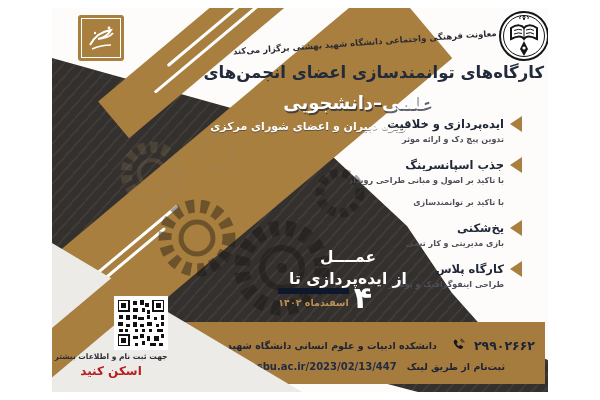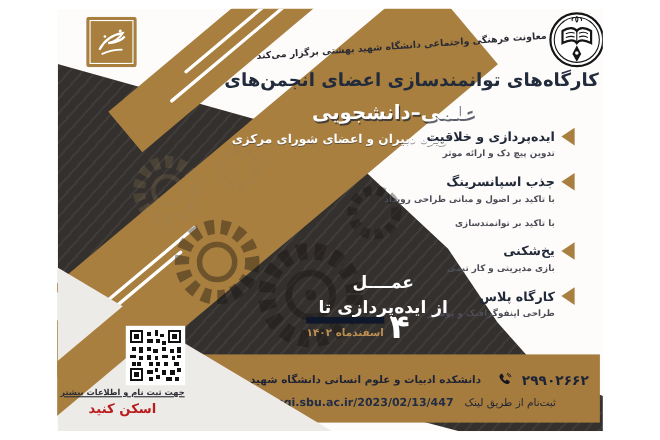--- a/index.html
+++ b/index.html
@@ -51,32 +51,32 @@
   .tagline{right:134px;top:238px;width:132px;text-align:center;color:#ffffff;font-weight:800;
     font-size:15.5px;line-height:1.45;z-index:7;white-space:nowrap;}
   .date-row{right:176px;top:276px;display:flex;align-items:flex-start;gap:5px;z-index:7;}
   .date-day{font-size:30px;line-height:.9;font-weight:800;color:#ffffff;}
   .date-month{font-size:9.5px;font-weight:700;color:#bd9052;border-top:6px solid #0f172a;
     padding-top:3px;margin-top:4px;white-space:nowrap;}
 
   
   .qr-card{left:62px;top:288px;width:54px;height:54px;background:#ffffff;padding:2px;z-index:7;box-sizing:border-box;}
   .qr-cap{left:0px;top:344px;width:118px;text-align:center;z-index:7;}
-  .qr-cap-1{font-size:7.5px;font-weight:700;color:#2d2d36;white-space:nowrap;text-decoration:underline;}
+  .qr-cap-1{font-size:7.5px;font-weight:700;color:#2d2d36;white-space:nowrap;}
   .qr-cap-2{font-size:12px;font-weight:800;color:#b91c1c;margin-top:3px;}
 
   
   .footer{left:118px;top:314px;width:375px;height:62px;background:#a57c3e;z-index:4;
     display:flex;flex-direction:column;justify-content:center;gap:4px;box-sizing:border-box;padding:4px 10px;}
   .f-row{display:flex;align-items:center;}
   .f-row1{gap:8px;}
   .f-phone{font-size:12.5px;font-weight:800;color:#1d2335;letter-spacing:1px;}
   .f-fac{font-size:9.5px;font-weight:800;color:#1d2335;white-space:nowrap;margin-right:6px;}
   .f-row2{gap:10px;padding-right:30px;}
-  .f-reg{font-size:9.5px;font-weight:400;color:#1d2335;white-space:nowrap;}
+  .f-reg{font-size:9.5px;font-weight:700;color:#1d2335;white-space:nowrap;}
   .f-url{font-size:10px;font-weight:700;color:#222c44;direction:ltr;unicode-bidi:embed;white-space:nowrap;}
   .icon{flex:0 0 auto;display:inline-flex;}
 </style>
 </head>
 <body>
 
 <div class="poster">
   <div class="canvas">
 
     <div class="abs black-band"></div>

